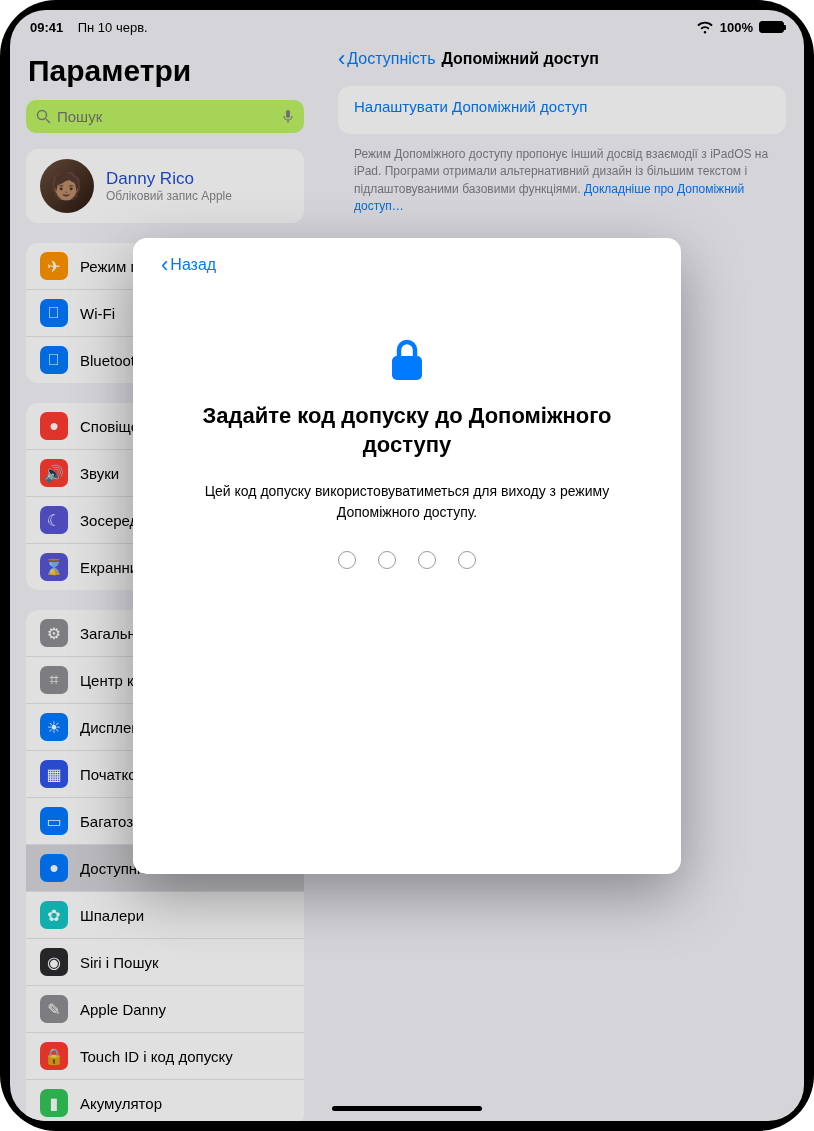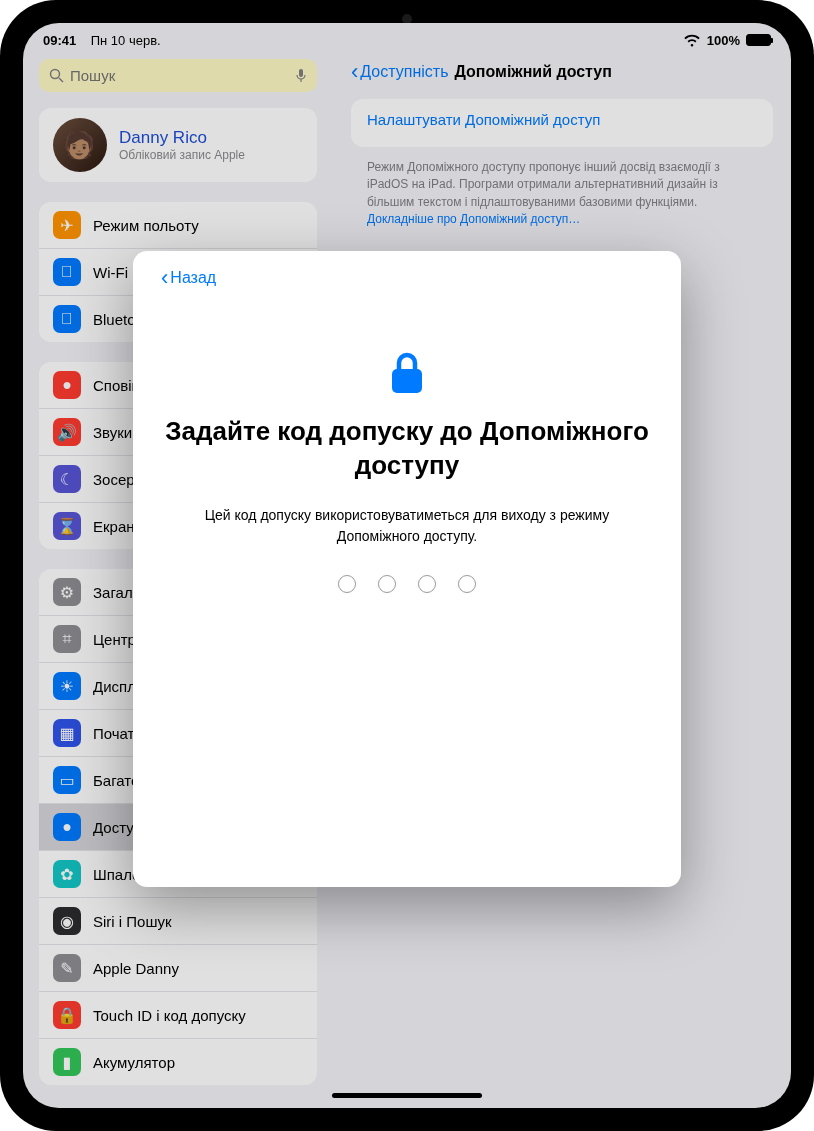--- a/index.html
+++ b/index.html
@@ -1,27 +1,27 @@
 <!DOCTYPE html>
 <html><head>
 <meta charset="utf-8">
 <style>
 *{box-sizing:border-box;margin:0;padding:0;font-family:-apple-system,Helvetica,Arial,sans-serif}
 body{background:#fff;display:flex;justify-content:center}
-.device{width:814px;height:1131px;background:#000;border-radius:56px;padding:23px;position:relative}
+.device{width:814px;height:1131px;background:#000;border-radius:56px;padding:10px;position:relative}
 .camera{position:absolute;top:14px;left:50%;transform:translateX(-50%);width:10px;height:10px;border-radius:50%;background:#1a1a1a}
 .screen{width:100%;height:100%;background:#f2f2f7;border-radius:36px;overflow:hidden;position:relative}
 .statusbar{height:28px;display:flex;justify-content:space-between;align-items:center;padding:6px 20px 0;font-size:13px;font-weight:600;color:#000}
 .statusbar .right{display:flex;align-items:center;gap:6px}
 .battery{width:25px;height:12px;border:1px solid #000;border-radius:3px;position:relative;background:#000}
 .battery:after{content:'';position:absolute;right:-3px;top:3px;width:2px;height:5px;background:#000;border-radius:0 1px 1px 0}
 .content{display:flex;height:calc(100% - 28px)}
 .sidebar{width:310px;padding:8px 12px 0;overflow:hidden}
 .sidebar h1{font-size:30px;font-weight:700;margin:8px 6px 12px;color:#000}
-.search{display:flex;align-items:center;background:#fef9c3;border-radius:10px;padding:8px 10px;margin:0 4px 16px;gap:6px;color:#7f7f85}
+.search{display:flex;align-items:center;background:#bef264;border-radius:10px;padding:8px 10px;margin:0 4px 16px;gap:6px;color:#7f7f85}
 .search input{border:none;background:none;flex:1;font-size:15px;color:#7f7f85;outline:none}
 .card{background:#fff;border-radius:12px;margin:0 4px 20px}
 .profile{display:flex;align-items:center;gap:12px;padding:10px 14px}
 .avatar{width:54px;height:54px;border-radius:50%;background:linear-gradient(135deg,#6b4e3d,#2a1810);display:flex;align-items:center;justify-content:center;font-size:26px}
 .profile-name{font-size:17px;font-weight:500;color:#1d4ed8}
 .profile-sub{font-size:12px;color:#8a8a8e}
 .list-item{display:flex;align-items:center;gap:12px;padding:9px 14px;border-top:0.5px solid #e5e5ea;font-size:15px;color:#000}
 .list-item:first-child{border-top:none}
 .list-item.selected{background:#d6d6db}
 .app-icon{width:28px;height:28px;border-radius:7px;display:flex;align-items:center;justify-content:center;font-size:16px;color:#fff;flex-shrink:0}
@@ -31,21 +31,21 @@
 .chev{font-size:22px;font-weight:300}
 .main-title{font-size:16px;font-weight:600;color:#000;}
 .panel{background:#fff;border-radius:12px;padding:12px 16px;margin-bottom:8px}
 .panel-link{color:#007aff;font-size:15px;margin-bottom:7px}
 .desc{font-size:12px;color:#7f7f85;padding:4px 16px;line-height:1.45}
 .desc a{color:#007aff;text-decoration:none}
 .modal{position:absolute;top:228px;left:50%;transform:translateX(-50%);width:548px;height:636px;background:#fff;border-radius:14px;box-shadow:0 20px 60px rgba(0,0,0,.35);padding:14px 28px}
 .modal-back{color:#007aff;font-size:16px;display:flex;align-items:center;gap:2px;margin-bottom:60px}
 .modal-body{text-align:center}
 .lock-icon{display:inline-flex;justify-content:center;margin-bottom:18px;color:#007aff}
-.modal-title{font-size:26px;font-weight:700;color:#000;line-height:1.3;margin-bottom:22px}
+.modal-title{font-size:22px;font-weight:700;color:#000;line-height:1.3;margin-bottom:22px}
 .modal-desc{font-size:14px;color:#000;line-height:1.5;margin-bottom:28px;padding:0 30px}
 .dots{display:flex;justify-content:center;gap:22px}
 .dot{width:18px;height:18px;border:1.5px solid #9a9a9e;border-radius:50%}
 .homebar{position:absolute;bottom:10px;left:50%;transform:translateX(-50%);width:150px;height:5px;background:#000;border-radius:3px}
 .dimmer{position:absolute;inset:0;background:rgba(0,0,0,.12);pointer-events:none}
 </style>
 </head>
 <body>
 
 <div class="device">
@@ -62,20 +62,21 @@
     <svg width="18" height="13" viewBox="0 0 18 13">
             <path d="M9 12.5a1.3 1.3 0 100-2.6 1.3 1.3 0 000 2.6zm-3.2-4.1a4.5 4.5 0 016.4 0l1.3-1.3a6.4 6.4 0 00-9 0l1.3 1.3zM2.6 5.2a9 9 0 0112.8 0l1.3-1.3a10.8 10.8 0 00-15.4 0l1.3 1.3z" fill="#000"></path>
           </svg>
     <span>100%</span>
     <div class="battery"></div>
   </div>
 </div>
 
 <div class="content">
 <div class="sidebar">
+  <h1>Параметри</h1>
   <div class="search">
     <svg width="15" height="15" viewBox="0 0 15 15">
               <circle cx="6" cy="6" r="4.5" stroke="#7f7f85" stroke-width="1.5" fill="none"></circle>
               <line x1="10" y1="10" x2="14" y2="14" stroke="#7f7f85" stroke-width="1.5"></line>
             </svg>
     <input placeholder="Пошук" style="">
     <svg width="12" height="16" viewBox="0 0 12 16">
               <rect x="4" y="1" width="4" height="8" rx="2" fill="#7f7f85"></rect>
               <path d="M2 7a4 4 0 008 0M6 11v3" stroke="#7f7f85" stroke-width="1.2" fill="none"></path>
             </svg>

